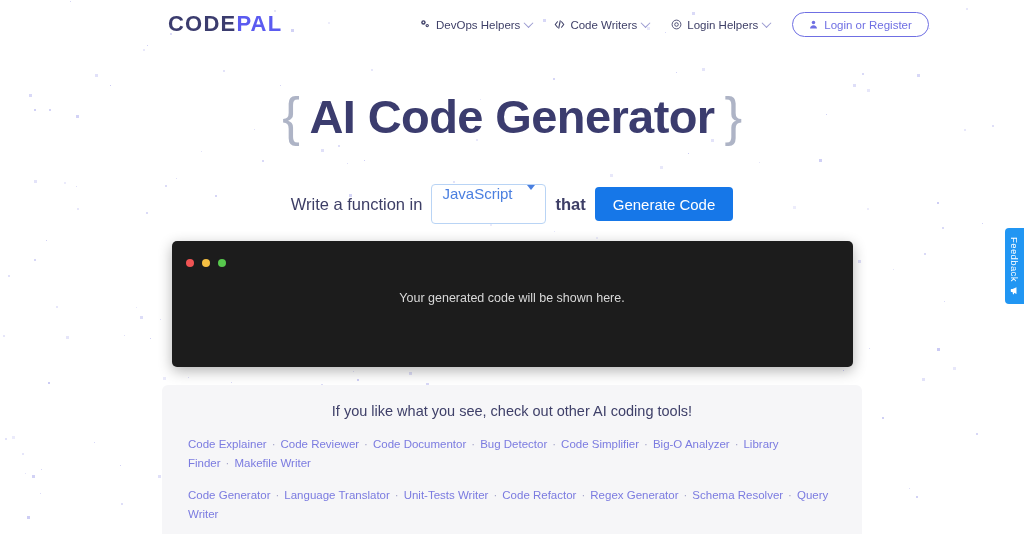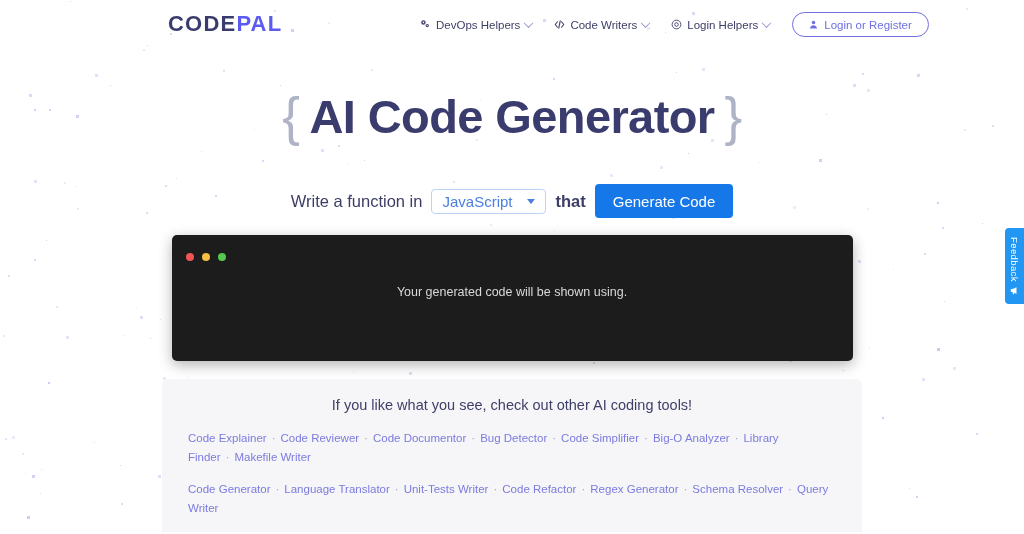--- a/index.html
+++ b/index.html
@@ -137,26 +137,26 @@
     gap: 9px;
   }
   .form-label {
     font-size: 16.5px;
     color: #3d3e66;
     white-space: nowrap;
   }
   .lang-select {
     position: relative;
     width: 115px;
-    height: 25px;
+    height: 40px;
     border: 1px solid #b9d4f5;
     border-radius: 4px;
     background: #fff;
     display: flex;
-    align-items: center;
+    align-items: flex-start;
     padding: 0 10px;
     cursor: pointer;
   }
   .lang-value {
     font-size: 15px;
     color: #4a7fe0;
   }
   .caret {
     position: absolute;
     right: 10px;
@@ -526,21 +526,21 @@
 
     <button class="generate-btn">Generate Code</button>
   </div>
 
   <div class="code-panel">
     <div class="dots">
       <span class="dot red"></span>
       <span class="dot yellow"></span>
       <span class="dot green"></span>
     </div>
-    <div class="code-placeholder">Your generated code will be shown using.</div>
+    <div class="code-placeholder">Your generated code will be shown here.</div>
   </div>
 
   <div class="tools">
     <div class="tools-heading">If you like what you see, check out other AI coding tools!</div>
     <div class="tool-row"><span class="tool-link">Code Explainer</span><span class="sep">·</span><span class="tool-link">Code Reviewer</span><span class="sep">·</span><span class="tool-link">Code Documentor</span><span class="sep">·</span><span class="tool-link">Bug Detector</span><span class="sep">·</span><span class="tool-link">Code Simplifier</span><span class="sep">·</span><span class="tool-link">Big-O Analyzer</span><span class="sep">·</span><span class="tool-link">Library Finder</span><span class="sep">·</span><span class="tool-link">Makefile Writer</span></div>
     <div class="tool-row"><span class="tool-link">Code Generator</span><span class="sep">·</span><span class="tool-link">Language Translator</span><span class="sep">·</span><span class="tool-link">Unit-Tests Writer</span><span class="sep">·</span><span class="tool-link">Code Refactor</span><span class="sep">·</span><span class="tool-link">Regex Generator</span><span class="sep">·</span><span class="tool-link">Schema Resolver</span><span class="sep">·</span><span class="tool-link">Query Writer</span></div>
 
   </div>
 
   <div class="feedback">

